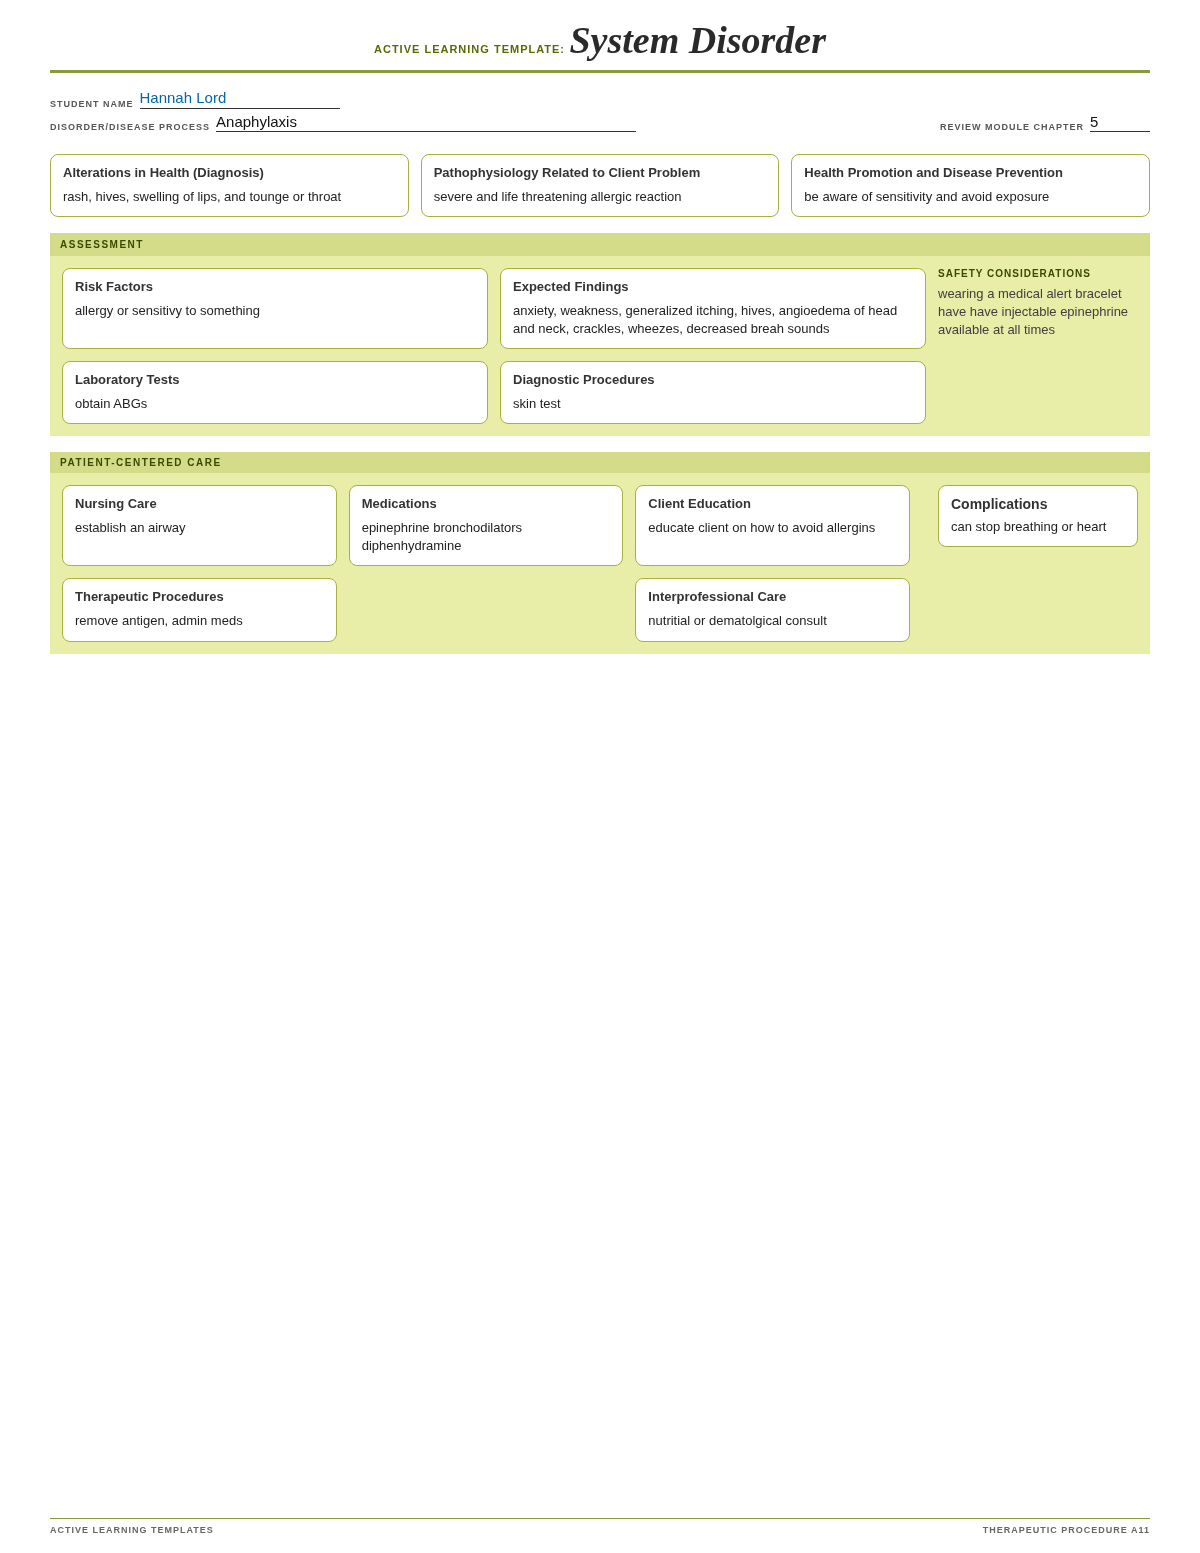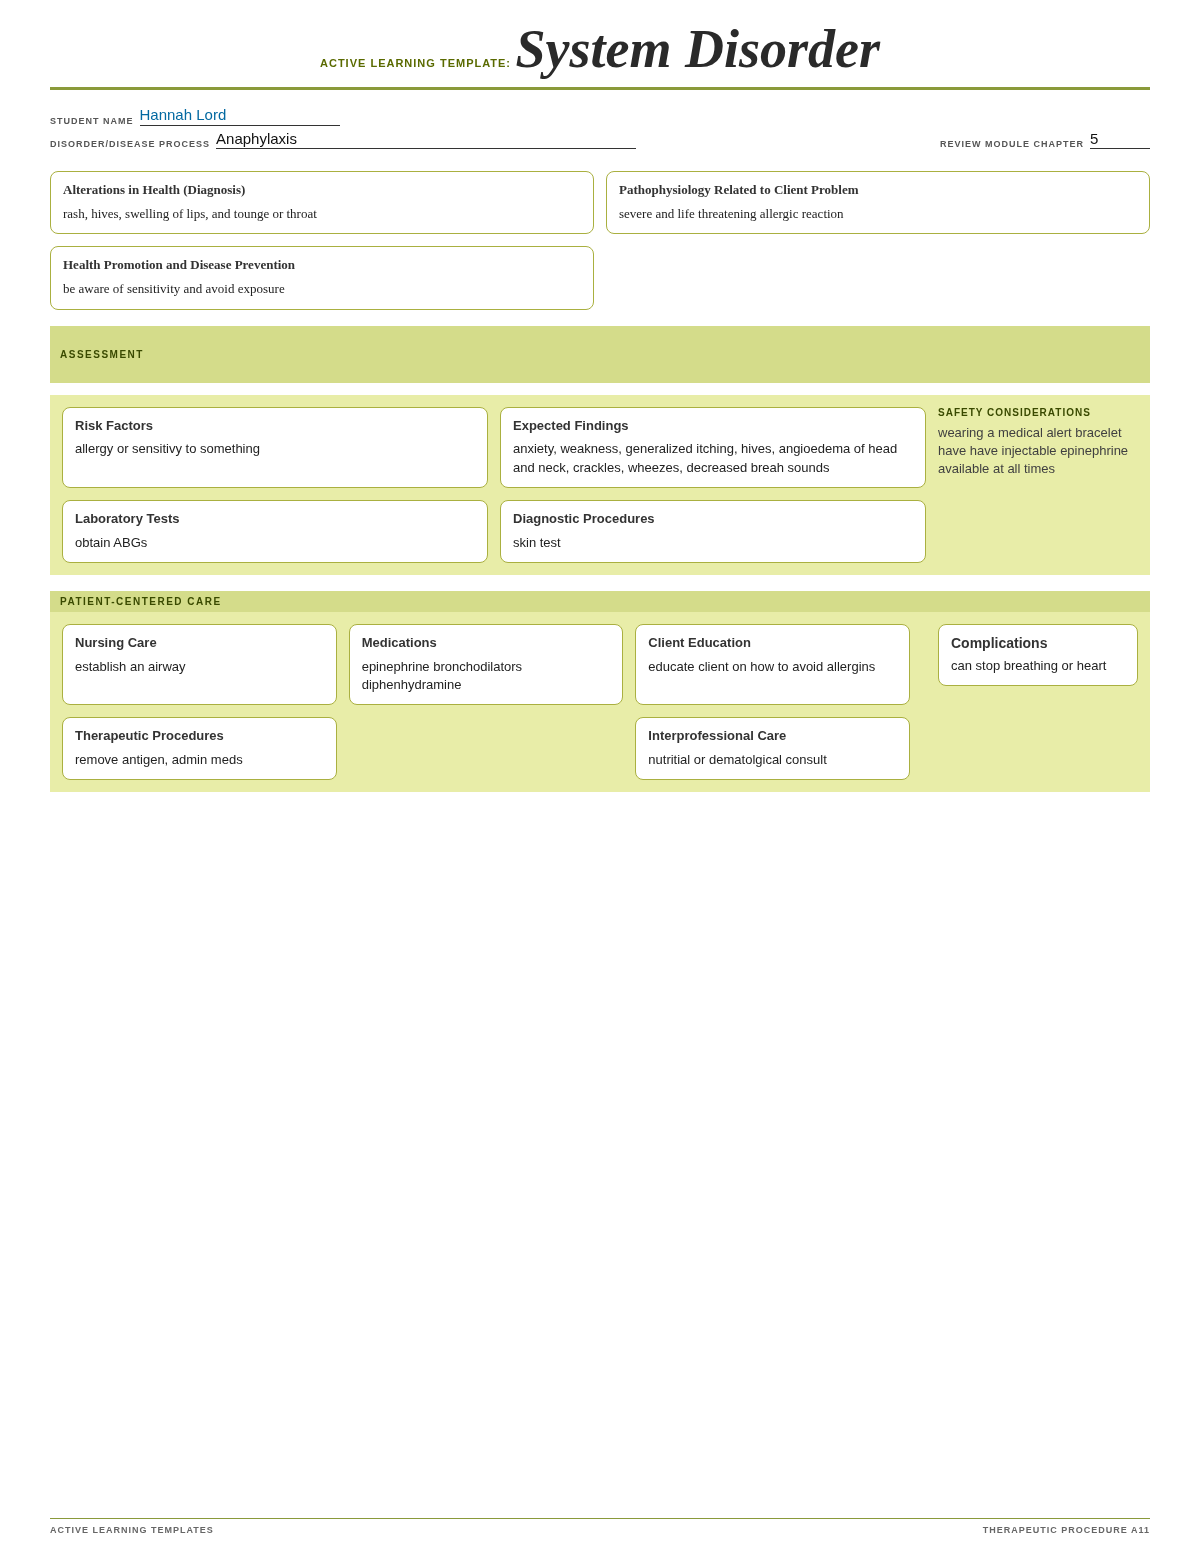--- a/index.html
+++ b/index.html
@@ -28,21 +28,21 @@
       margin-bottom: 16px;
     }
     .header-small {
       font-size: 11px;
       font-weight: bold;
       color: #5a6a00;
       letter-spacing: 1px;
       text-transform: uppercase;
     }
     .header-title {
-      font-size: 54px;
+      font-size: 38px;
       font-style: italic;
       font-weight: bold;
       color: #2a2a2a;
       font-family: Georgia, serif;
       line-height: 1.1;
     }
 
     
     .student-info {
       margin-top: 12px;
@@ -85,24 +85,23 @@
       font-size: 15px;
       border-bottom: 1.5px solid #333;
       min-width: 60px;
       padding-bottom: 1px;
       color: #111;
     }
 
     
     .top-boxes {
       display: grid;
-      grid-template-columns: 1fr 1fr;
+      grid-template-columns: 1fr 1fr 1fr;
       gap: 12px;
       margin-bottom: 16px;
-      font-family: Liberation Serif, serif;
     }
     .box {
       border: 1.5px solid #aab040;
       border-radius: 8px;
       padding: 10px 12px;
       background: #fff;
     }
     .box-title {
       font-size: 13px;
       font-weight: bold;
@@ -112,27 +111,27 @@
     }
     .box-content {
       font-size: 13px;
       color: #222;
       line-height: 1.4;
     }
 
     
     .section-band {
       background: #d4dc8a;
-      padding: 23px 10px;
+      padding: 6px 10px;
       font-size: 10px;
       font-weight: bold;
       letter-spacing: 1.5px;
       text-transform: uppercase;
       color: #3a4a00;
-      margin-bottom: 12px;
+      margin-bottom: 0;
     }
 
     .assessment-wrapper {
       display: flex;
       gap: 0;
       background: #e8eda8;
       padding: 12px;
       margin-bottom: 16px;
     }
 

